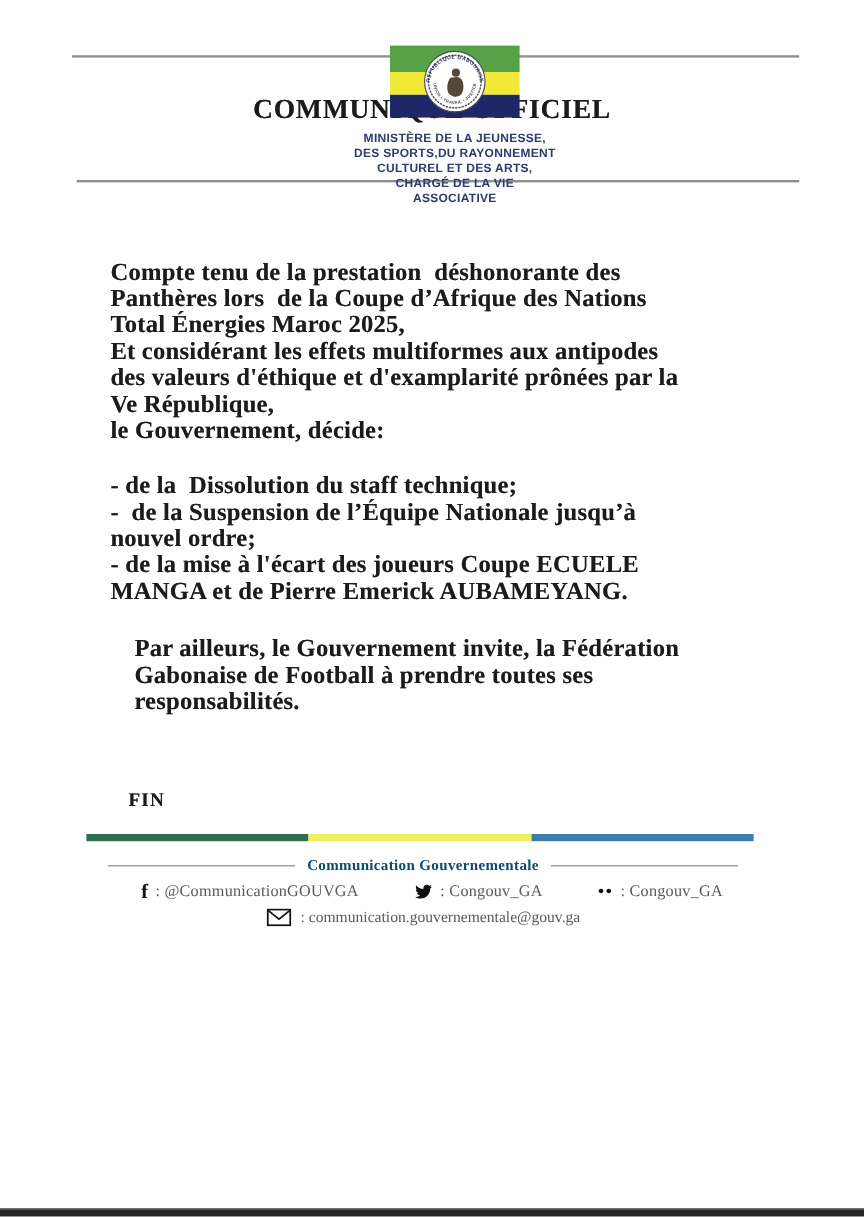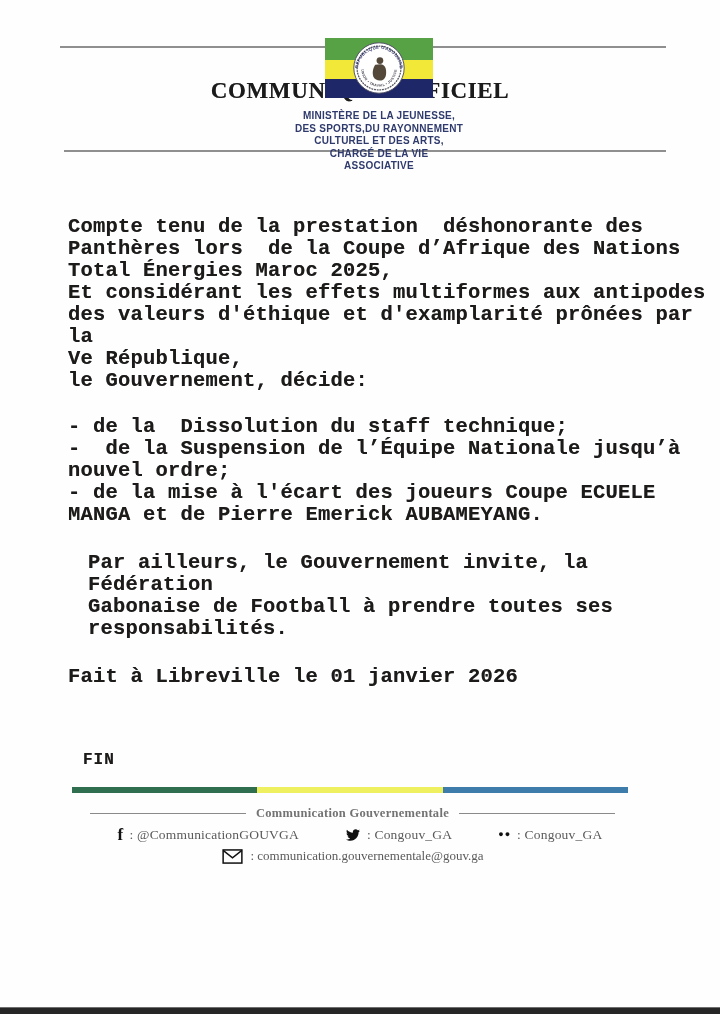--- a/index.html
+++ b/index.html
@@ -24,41 +24,41 @@
   
   .rule{border:0;border-top:2px solid #8f8f8f;margin:0 54px 0 60px;}
   .rule1{margin-top:46px;}
   .rule2{margin-top:44px;margin-left:64px;}
   .doc-title{
     margin:28px 0 0 0;text-align:center;
     font-size:23px;line-height:30px;font-weight:700;letter-spacing:.6px;
     color:#1b1b1b;text-shadow:0 0 .4px rgba(0,0,0,.55);
   }
   
-  .doc-body{padding-left:68px;font-family:Liberation Mono, monospace;}
+  .doc-body{padding-left:92px;}
   .doc-text{
     margin:0;white-space:pre-wrap;
     font-size:20.5px;line-height:22px;font-weight:700;letter-spacing:.2px;
     color:#1d1b1a;text-shadow:0 0 .4px rgba(0,0,0,.5);
   }
   .p-considerations{margin-top:64px;}
   .p-decisions{margin-top:24px;}
   .p-invitation{margin-top:26px;margin-left:20px;}
   .p-dateline{margin-top:26px;}
   .p-fin{margin:58px 0 0 15px;font-size:16px;line-height:28px;font-weight:700;
          letter-spacing:1px;text-shadow:0 0 .4px rgba(0,0,0,.55);}
   
   .tricolor{display:flex;height:6px;margin:13px 0 0 72px;width:556px;}
   .tricolor .seg{flex:1;height:100%;}
   .seg.g{background:#2f6f4f;}
   .seg.y{background:#eef060;}
   .seg.b{background:#3d7cab;}
   .caption-row{
     display:flex;align-items:center;margin:13px 105px 0 90px;gap:10px;
-    font-size:12.5px;font-weight:700;color:#737373;letter-spacing:.3px;
+    font-size:12.5px;font-weight:700;color:#0c4a6e;letter-spacing:.3px;
   }
   .cap-rule{flex:1;height:0;border-top:1.5px solid #8a8a8a;}
   .social-row{
     display:flex;justify-content:center;align-items:center;gap:46px;
     margin-top:5px;font-size:13.5px;color:#5a5a5a;letter-spacing:.2px;
   }
   .social-item{display:flex;align-items:center;gap:6px;}
   .icon-fb{font-weight:700;font-size:17px;color:#111;line-height:1;}
   .icon-dots{font-size:9px;color:#111;letter-spacing:1px;line-height:1;}
   .email-row{
@@ -121,21 +121,20 @@
 Ve République,
 le Gouvernement, décide:</p>
     <p class="doc-text p-decisions">- de la  Dissolution du staff technique;
 -  de la Suspension de l’Équipe Nationale jusqu’à
 nouvel ordre;
 - de la mise à l'écart des joueurs Coupe ECUELE
 MANGA et de Pierre Emerick AUBAMEYANG.</p>
     <p class="doc-text p-invitation">Par ailleurs, le Gouvernement invite, la Fédération
 Gabonaise de Football à prendre toutes ses
 responsabilités.</p>
-    <p class="doc-text p-dateline">Fait à Libreville le 01 janvier 2026</p>
     <p class="doc-text p-fin">FIN</p>
   </main>
 
   <footer>
     <div class="tricolor">
       <div class="seg g"></div>
       <div class="seg y"></div>
       <div class="seg b"></div>
     </div>
 

